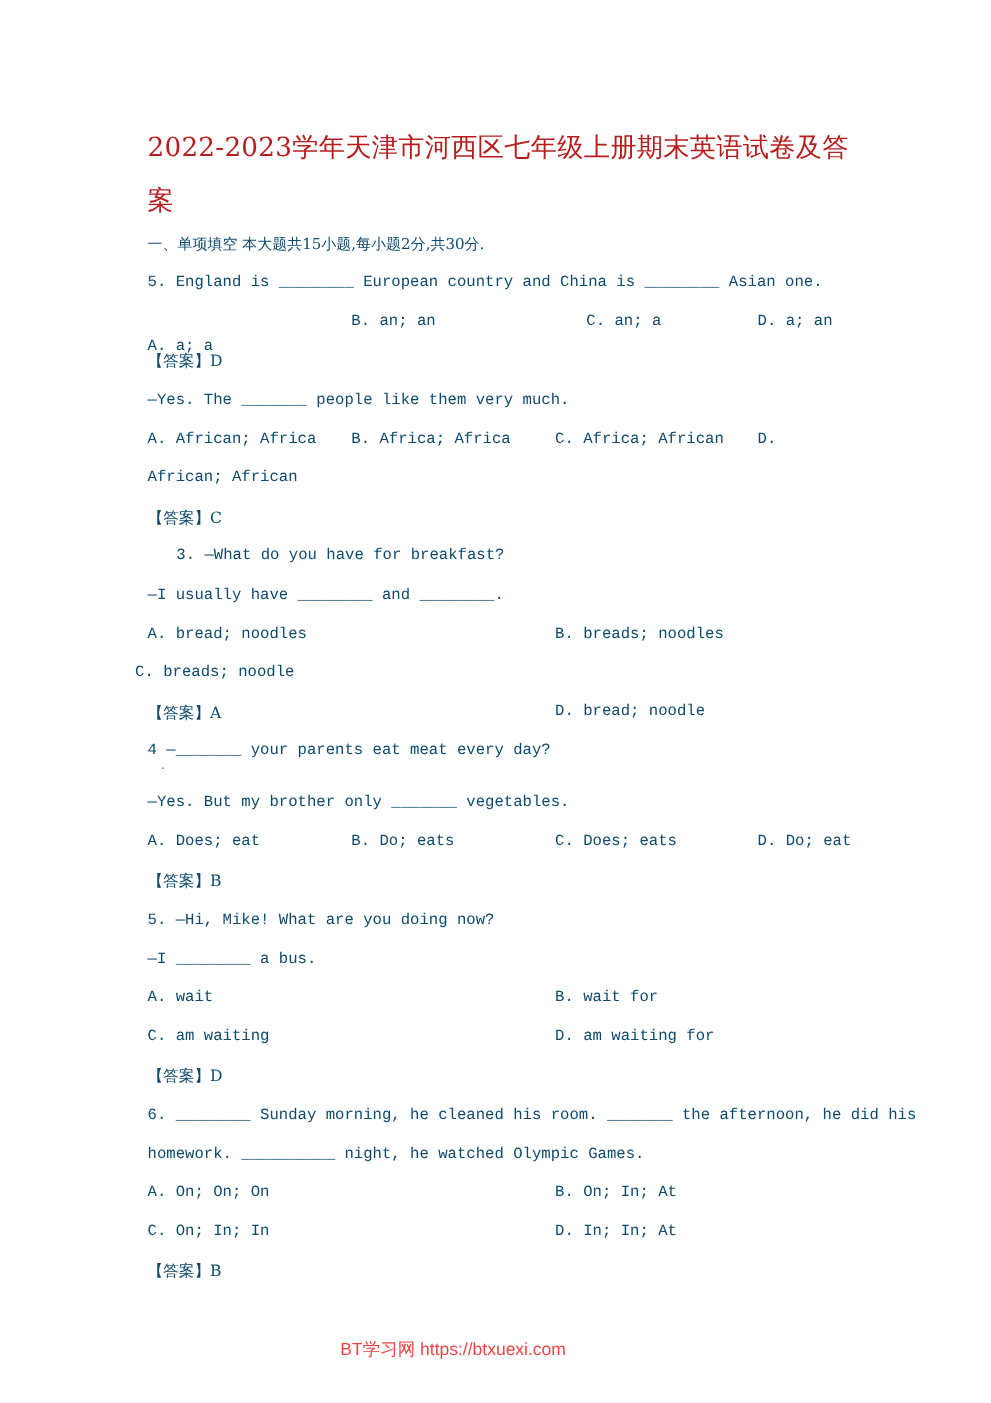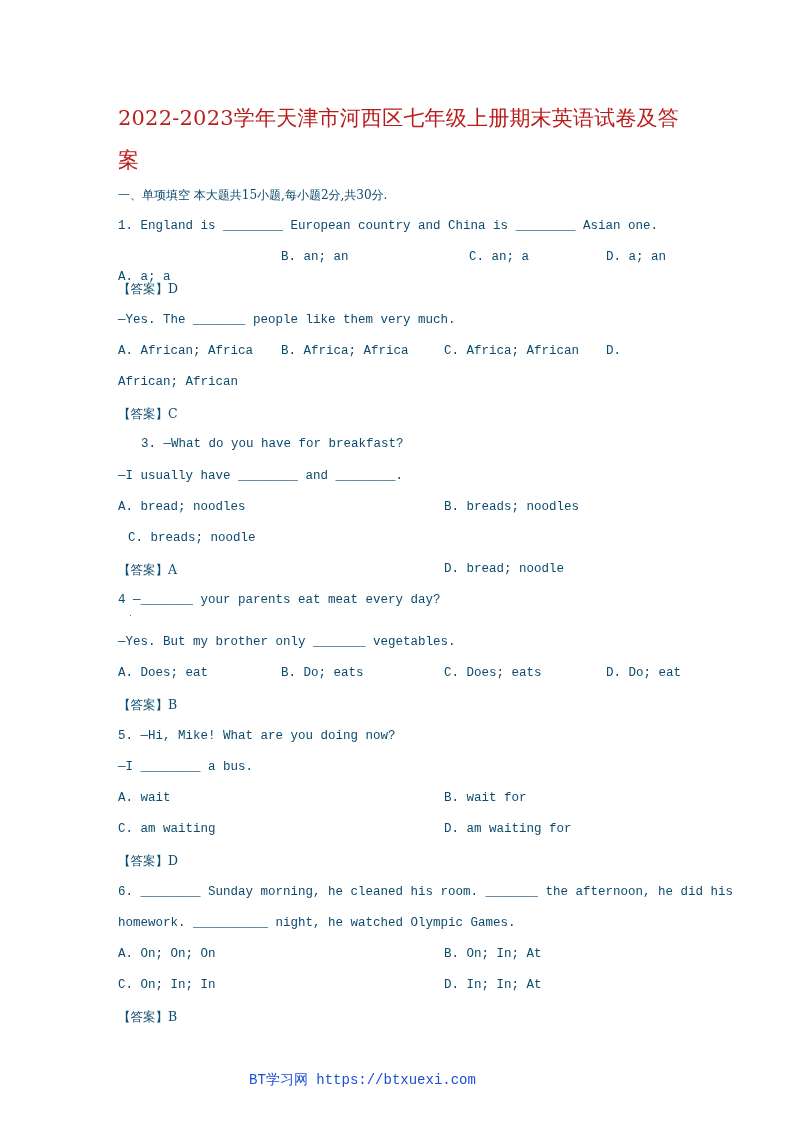--- a/index.html
+++ b/index.html
@@ -4,53 +4,53 @@
 <style>
   html, body { margin: 0; padding: 0; background: #ffffff; }
   body { width: 793px; height: 1122px; position: relative; overflow: hidden;
          font-family: "Liberation Mono", "DejaVu Sans Mono", monospace; color: #222; }
   .title { position: absolute; left: 118px; font-family: "DejaVu Serif", "Liberation Serif", serif;
            font-size: 21px; color: #b91c1c; letter-spacing: 0.2px; white-space: nowrap; }
   .line { position: absolute; font-size: 12.5px; white-space: nowrap; color: #0c4a6e; }
   .sec { font-family: "DejaVu Serif", "Liberation Serif", serif; font-size: 12px; }
   .ans { font-family: "DejaVu Serif", "Liberation Serif", serif; font-size: 12.5px; }
   .footer { position: absolute; left: 0; width: 725px; top: 1071px; text-align: center;
-            font-family: Liberation Mono, monospace; font-size: 14px; color: #1d4ed8; }
+            font-family: Liberation Sans, sans-serif; font-size: 14px; color: #ef4444; }
   .dot { position: absolute; left: 128px; top: 609px; font-size: 8px; color: #555; }
 </style>
 </head>
 <body>
 
 <div>
 
   <div class="title" style="top:104px;">2022-2023学年天津市河西区七年级上册期末英语试卷及答</div>
   <div class="title" style="top:146px;">案</div>
 
   <div class="line sec" style="left:118px; top:187px;">一、单项填空 本大题共15小题,每小题2分,共30分.</div>
 
-  <div class="line" style="left:118px; top:219px;">1. England is ________ European country and China is ________ Asian one.</div>
+  <div class="line" style="left:118px; top:219px;">5. England is ________ European country and China is ________ Asian one.</div>
   <div class="line" style="left:118px; top:250px;margin-top:20px;">A. a; a</div>
   <div class="line" style="left:281px; top:250px;">B. an; an</div>
   <div class="line" style="left:444px; top:250px;margin-left:25px;">C. an; a</div>
   <div class="line" style="left:606px; top:250px;">D. a; an</div>
   <div class="line ans" style="left:118px; top:281px;">【答案】D</div>
 
   <div class="line" style="left:118px; top:313px;">—Yes. The _______ people like them very much.</div>
   <div class="line" style="left:118px; top:344px;">A. African; Africa</div>
   <div class="line" style="left:281px; top:344px;">B. Africa; Africa</div>
   <div class="line" style="left:444px; top:344px;">C. Africa; African</div>
   <div class="line" style="left:606px; top:344px;">D.</div>
   <div class="line" style="left:118px; top:375px;">African; African</div>
   <div class="line ans" style="left:118px; top:406px;">【答案】C</div>
 
   <div class="line" style="left:118px; top:437px;margin-left:23px;">3. —What do you have for breakfast?</div>
   <div class="line" style="left:118px; top:469px;">—I usually have ________ and ________.</div>
   <div class="line" style="left:118px; top:500px;">A. bread; noodles</div>
   <div class="line" style="left:444px; top:500px;">B. breads; noodles</div>
-  <div class="line" style="left:128px; top:531px;">C. breads; noodle</div>
+  <div class="line" style="left:108px; top:531px;">C. breads; noodle</div>
   <div class="line" style="left:444px; top:531px;margin-top:31px;">D. bread; noodle</div>
   <div class="line ans" style="left:118px; top:562px;">【答案】A</div>
 
   <div class="line" style="left:118px; top:593px;">4  —_______ your parents eat meat every day?</div>
   <div class="dot">.</div>
   <div class="line" style="left:118px; top:635px;"> —Yes. But my brother only _______ vegetables.</div>
   <div class="line" style="left:118px; top:666px;">A. Does; eat</div>
   <div class="line" style="left:281px; top:666px;">B. Do; eats</div>
   <div class="line" style="left:444px; top:666px;">C. Does; eats</div>
   <div class="line" style="left:606px; top:666px;">D. Do; eat</div>

